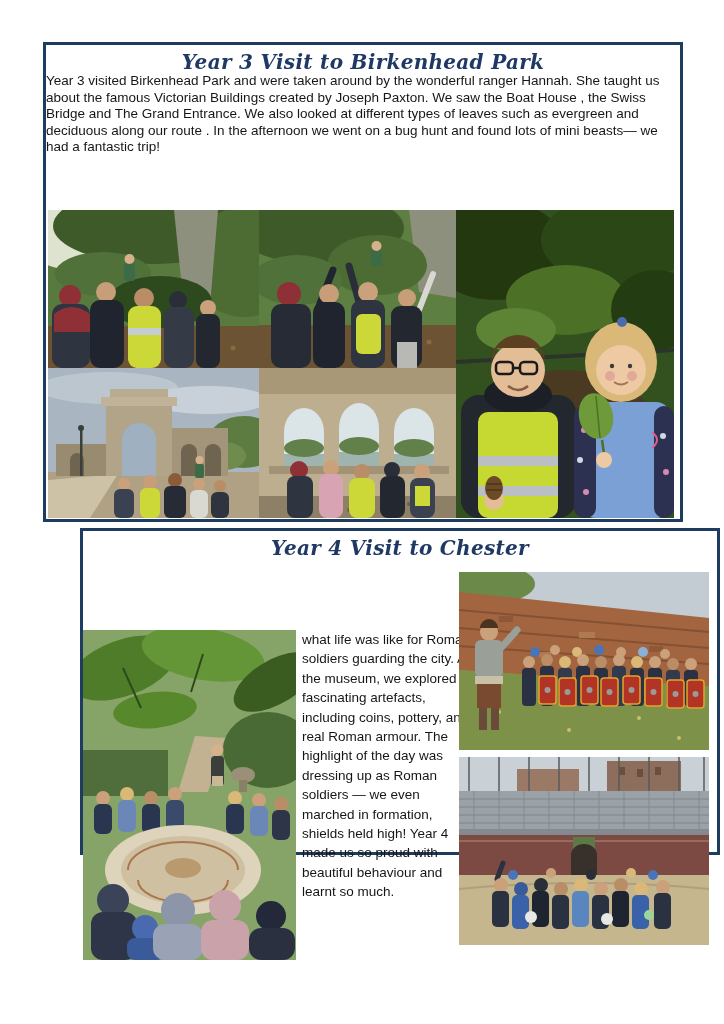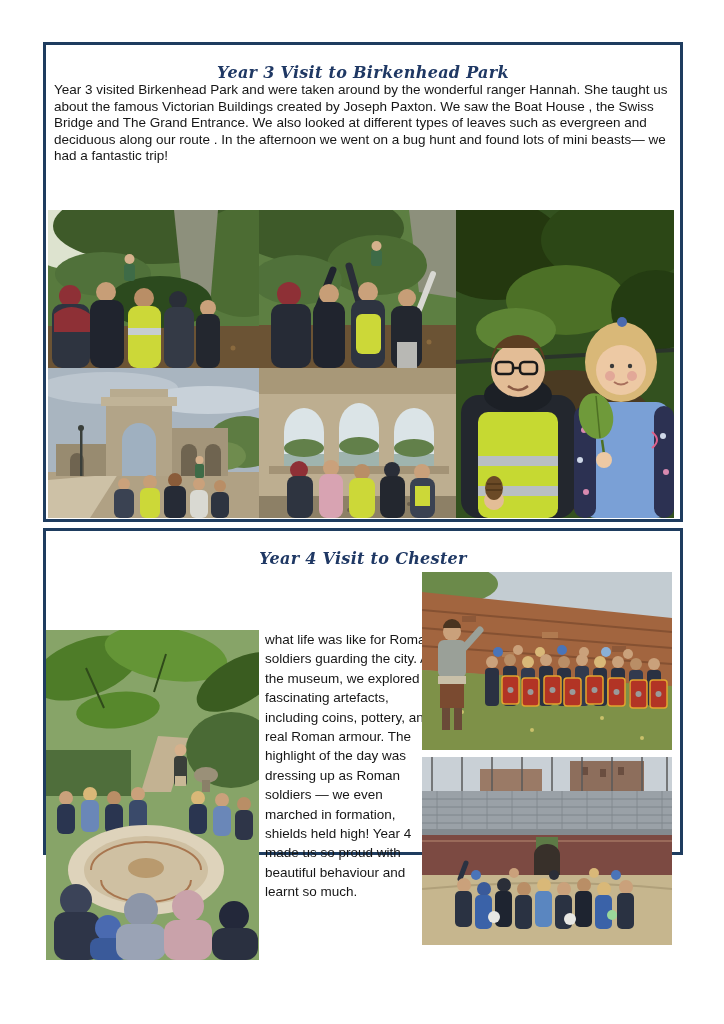--- a/index.html
+++ b/index.html
@@ -6,31 +6,31 @@
   .page{
     position:relative;width:724px;height:1024px;background:#ffffff;
     font-family:"Liberation Sans","DejaVu Sans",sans-serif;color:#1a1a1a;
     overflow:hidden;
   }
   .section{
     position:absolute;left:43px;width:640px;
     border:3px solid #1e3c5f;background:#ffffff;box-sizing:border-box;
   }
   .section-1{top:42px;height:480px;}
-  .section-2{top:528px;height:327px;}
+  .section-2{top:528px;height:327px;margin-left:37px;}
   .section-title{
-    position:absolute;left:0;top:18px;width:100%;text-align:center;
+    position:absolute;left:0;top:5px;width:100%;text-align:center;
     font-family:"DejaVu Serif","Liberation Serif",serif;
-    font-style:italic;font-weight:bold;font-size:16px;letter-spacing:.3px;
+    font-style:italic;font-weight:bold;font-size:20px;letter-spacing:.3px;
     color:#1f3864;
   }
   .body-text{
     position:absolute;font-size:13.5px;line-height:16.5px;color:#161616;
   }
-  .s1-para{left:8px;top:28px;width:614px;margin-top:9px;}
+  .s1-para{left:0;top:28px;width:614px;}
   .s2-intro{left:5px;top:33px;width:365px;font-size:14px;line-height:19px;}
   .s2-wrap{left:219px;top:99px;width:170px;font-size:13.5px;line-height:19.4px;}
   .photo{position:absolute;overflow:hidden;background:#8a9a78;}
   .photo svg{display:block;width:100%;height:100%;}
   .collage{position:absolute;left:2px;top:165px;width:626px;height:308px;}
   .p-wood1{left:0;top:0;width:211px;height:158px;}
   .p-wood2{left:211px;top:0;width:197px;height:158px;}
   .p-arch{left:0;top:158px;width:211px;height:150px;}
   .p-colonnade{left:211px;top:158px;width:197px;height:150px;}
   .p-kids{left:408px;top:0;width:218px;height:308px;}

